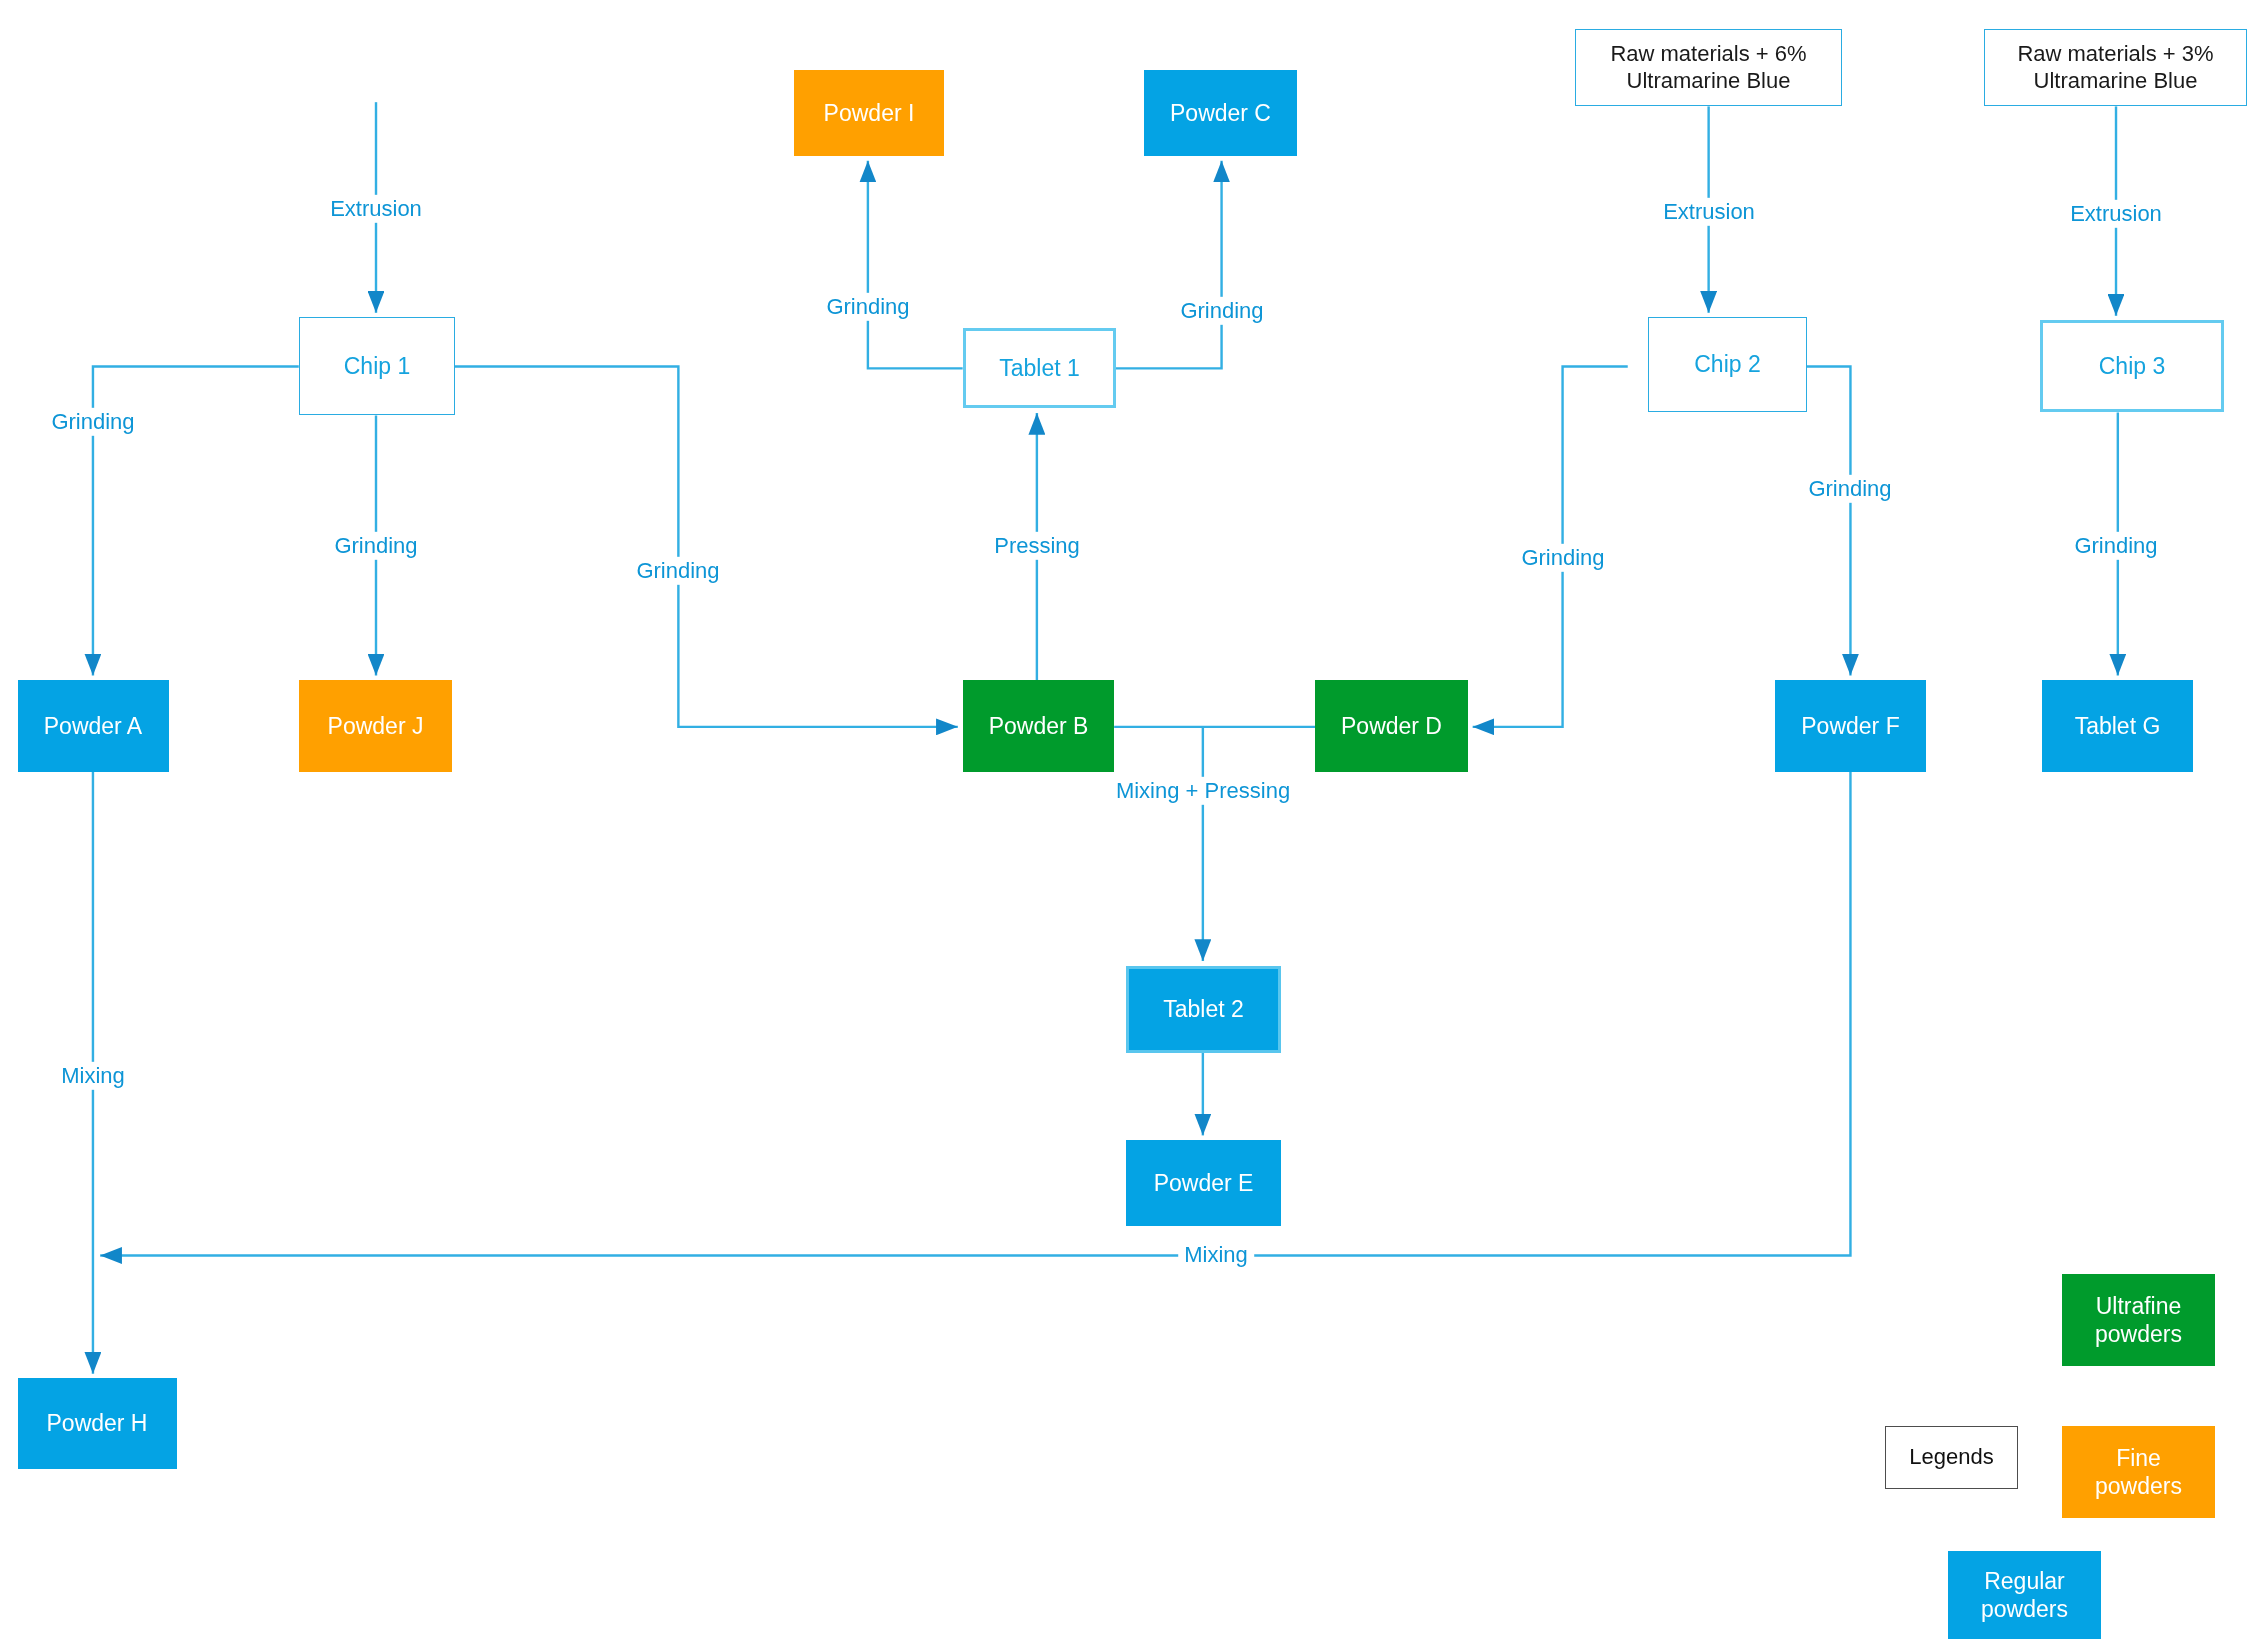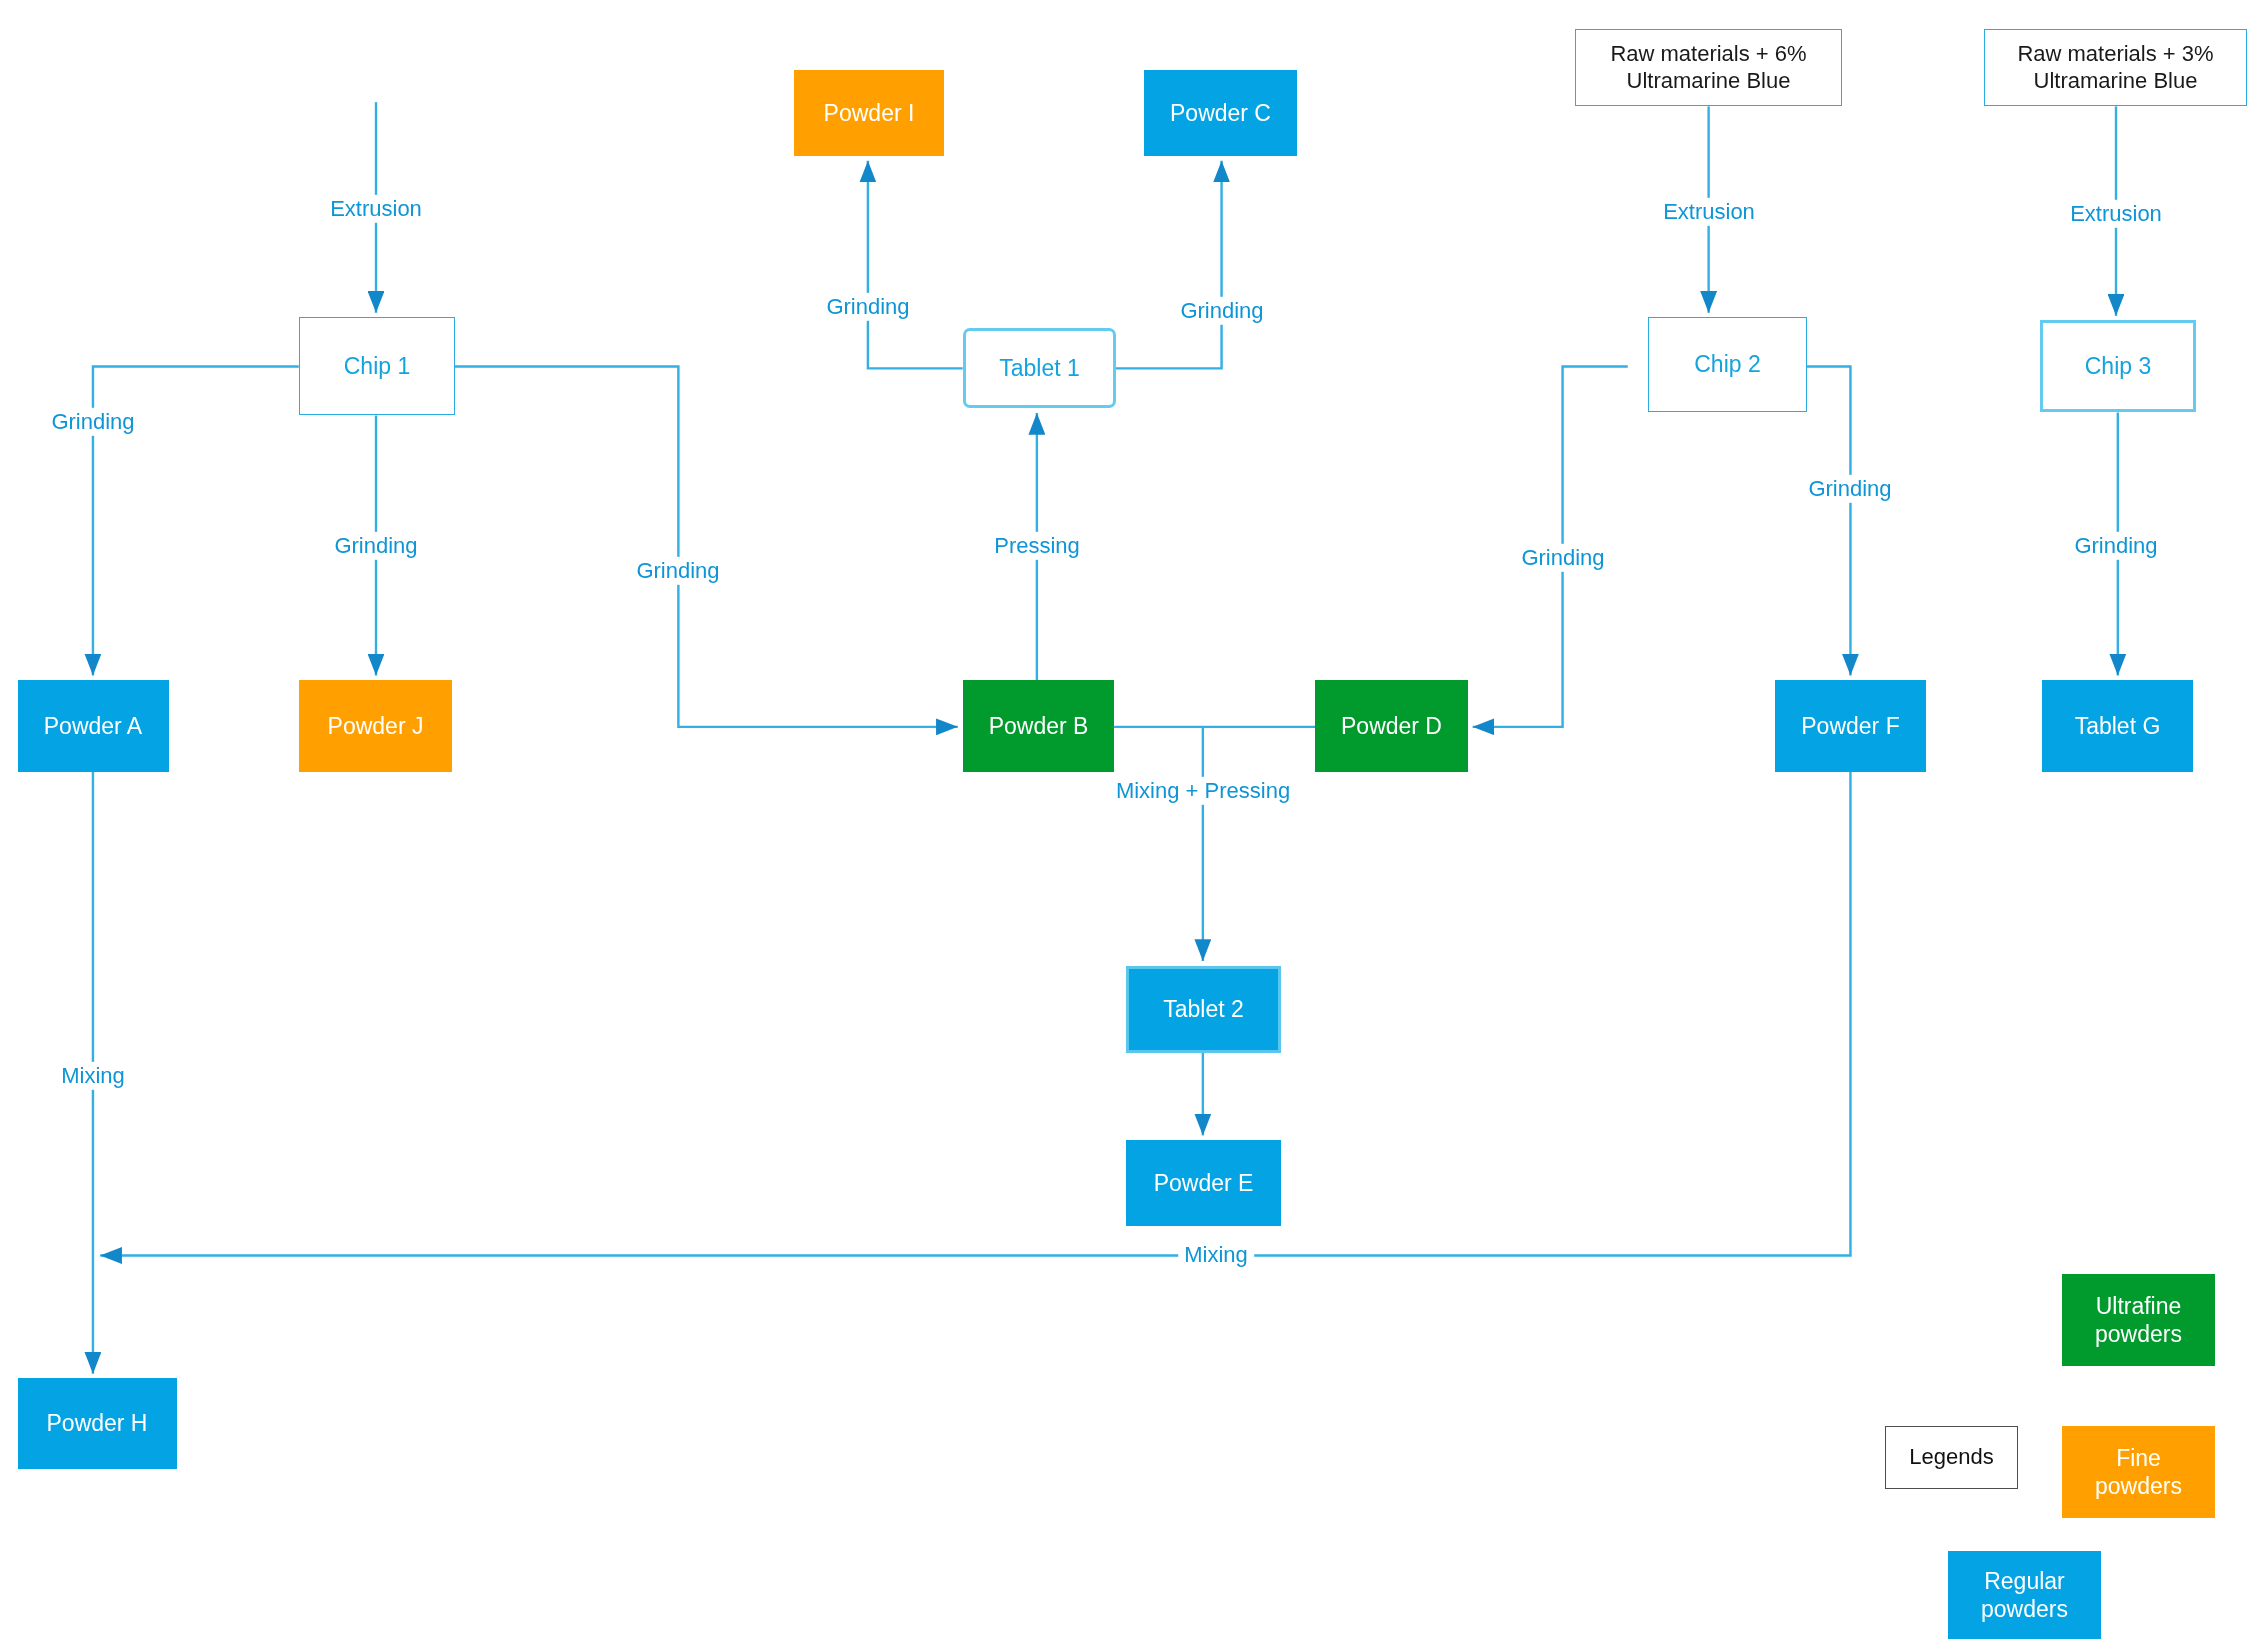--- a/index.html
+++ b/index.html
@@ -38,25 +38,25 @@
     font-size:22px;
     padding:1.2px 6px;
     white-space:nowrap;
   }
 
   
   #n-raw1{left:269px;top:20.5px;width:215px;height:81px;}
   #n-chip1{left:299px;top:317px;width:156px;height:98px;}
   #n-powder-i{left:794px;top:70px;width:150px;height:86px;}
   #n-powder-c{left:1144px;top:70px;width:153px;height:86px;}
-  #n-tablet1{left:963px;top:328px;width:153px;height:80px;border-radius:7px;}
+  #n-tablet1{left:963px;top:328px;width:153px;height:80px;}
   #n-raw2{left:1575px;top:29px;width:267px;height:77px;}
   #n-chip2{left:1628px;top:317px;width:159px;height:95px;margin-left:20px;}
   #n-raw3{left:1984px;top:29px;width:263px;height:77px;}
-  #n-chip3{left:2040px;top:320px;width:156px;height:92px;}
+  #n-chip3{left:2040px;top:320px;width:184px;height:92px;}
   #n-powder-a{left:17.5px;top:680px;width:151px;height:92px;}
   #n-powder-j{left:299px;top:680px;width:153px;height:92px;}
   #n-powder-b{left:963px;top:680px;width:151px;height:92px;}
   #n-powder-d{left:1315px;top:680px;width:153px;height:92px;}
   #n-powder-f{left:1775px;top:680px;width:151px;height:92px;}
   #n-powder-g{left:2042px;top:680px;width:151px;height:92px;}
   #n-tablet2{left:1126px;top:966px;width:155px;height:87px;}
   #n-powder-e{left:1126px;top:1140px;width:155px;height:86px;}
   #n-powder-h{left:17.5px;top:1378px;width:159px;height:91px;}
   #n-legends{left:1885px;top:1426px;width:133px;height:63px;}

